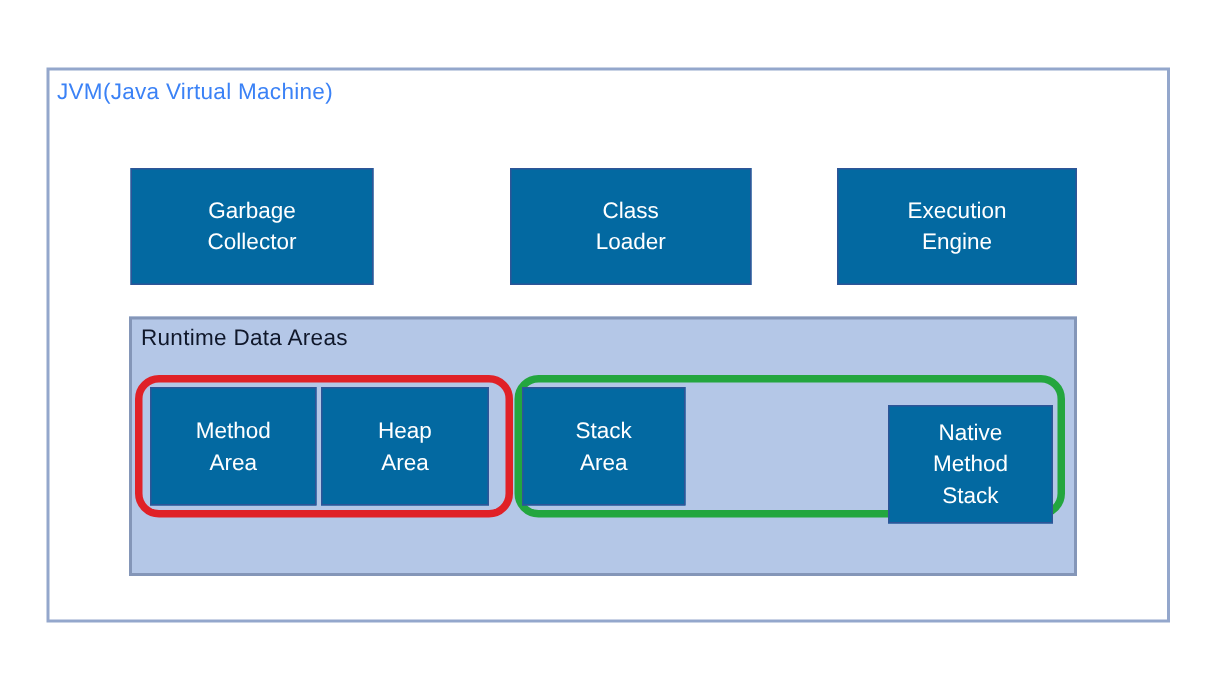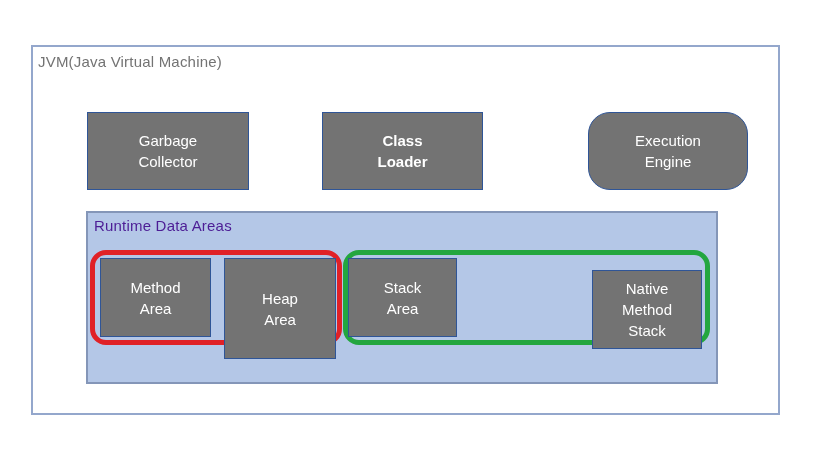--- a/index.html
+++ b/index.html
@@ -23,57 +23,57 @@
     height: 370px;
     background: #ffffff;
     border: 2px solid #94a7cc;
     box-sizing: border-box;
   }
   .jvm-title {
     position: absolute;
     left: 38px;
     top: 53px;
     font-size: 15px;
-    color: #737373;
+    color: #3b82f6;
     letter-spacing: 0.2px;
   }
   .node {
     position: absolute;
-    background: #737373;
+    background: #0369a1;
     border: 1px solid #2f5597;
     box-sizing: border-box;
     color: #ffffff;
     font-size: 15px;
     line-height: 21px;
     display: flex;
     align-items: center;
     justify-content: center;
     text-align: center;
     white-space: pre-line;
   }
   .node-gc { left: 87px;  top: 112px; width: 162px; height: 78px; }
-  .node-cl { left: 322px; top: 112px; width: 161px; height: 78px; font-weight: bold; }
-  .node-ee { left: 588px; top: 112px; width: 160px; height: 78px; border-radius: 22px; }
+  .node-cl { left: 340px; top: 112px; width: 161px; height: 78px; }
+  .node-ee { left: 558px; top: 112px; width: 160px; height: 78px; }
 
   .runtime-panel {
     position: absolute;
     left: 86px;
     top: 211px;
     width: 632px;
     height: 173px;
     background: #b4c7e7;
     border: 2px solid #8496b8;
     box-sizing: border-box;
   }
   .runtime-label {
     position: absolute;
     left: 94px;
     top: 217px;
     font-size: 15px;
-    color: #4c1d95;
+    color: #0f172a;
     letter-spacing: 0.2px;
   }
   .group-outline {
     position: absolute;
     top: 250px;
     height: 95px;
     box-sizing: border-box;
     border-radius: 16px;
     background: transparent;
   }
@@ -81,21 +81,21 @@
     left: 90px;
     width: 252px;
     border: 5px solid #e02127;
   }
   .group-green {
     left: 343px;
     width: 367px;
     border: 5px solid #23a63f;
   }
   .node-method { left: 100px; top: 258px; width: 111px; height: 79px; }
-  .node-heap   { left: 224px; top: 258px; width: 112px; height: 101px; }
+  .node-heap   { left: 214px; top: 258px; width: 112px; height: 79px; }
   .node-stack  { left: 348px; top: 258px; width: 109px; height: 79px; }
   .node-pc     { left: 469px; top: 258px; width: 112px; height: 79px; }
   .node-nms    { left: 592px; top: 270px; width: 110px; height: 79px; }
 </style>
 </head>
 <body>
 
 <div class="canvas">
 
   <div class="jvm-box"></div>

